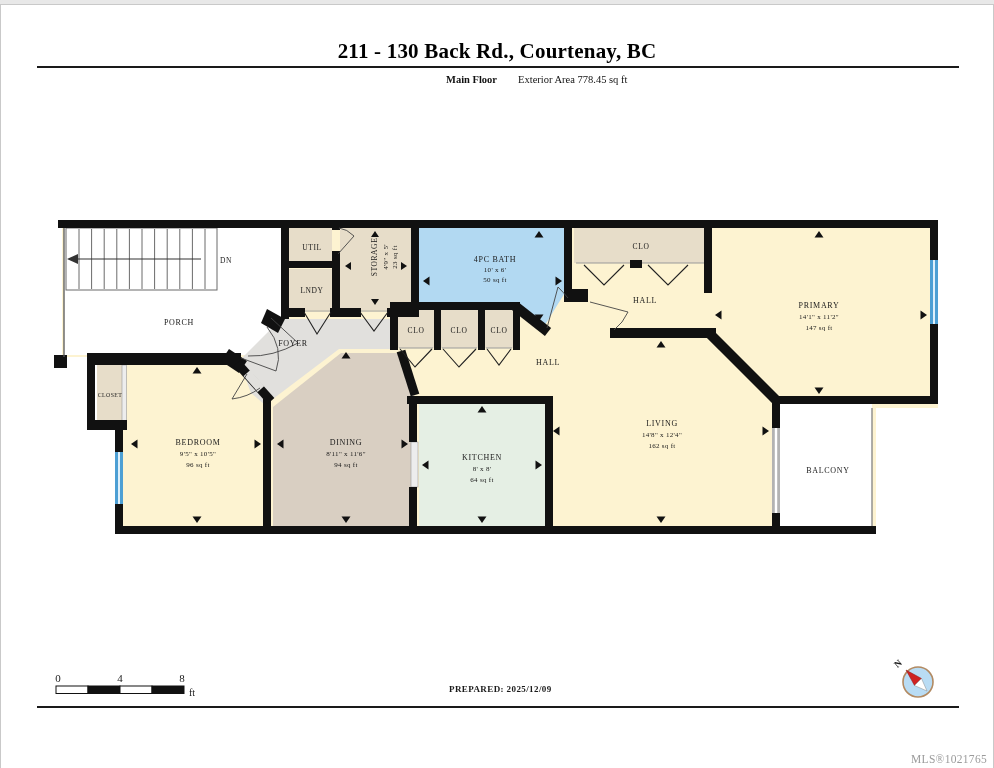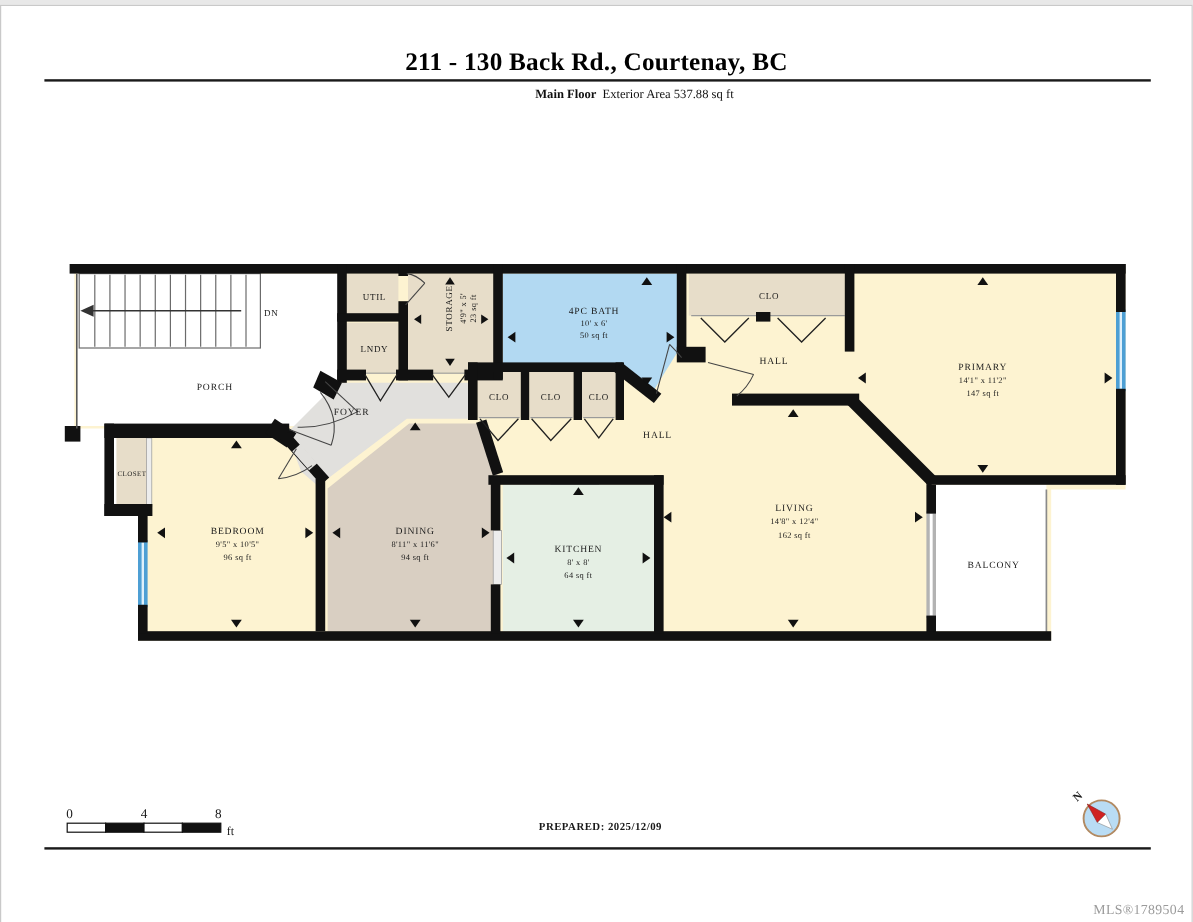--- a/index.html
+++ b/index.html
@@ -10,21 +10,21 @@
   }
   .title{
     position:absolute;top:34px;left:0;width:100%;text-align:center;
     font-size:21px;font-weight:bold;color:#000;letter-spacing:.2px;
   }
   .rule{position:absolute;left:36px;width:922px;height:2px;background:#1a1a1a;}
   .rule-top{top:61px;}
   .rule-bottom{top:701px;}
   .subtitle{
     position:absolute;top:69px;left:445px;font-size:10.5px;color:#111;
-    display:flex;gap:5px;align-items:baseline;white-space:nowrap;
+    display:flex;gap:21px;align-items:baseline;white-space:nowrap;
   }
   .subtitle .floor{font-weight:bold;}
   .plan-svg{position:absolute;top:0;left:0;}
   .disclaimer{
     position:absolute;top:711px;left:37px;width:780px;
     font-size:8.7px;color:#111;white-space:nowrap;
   }
   .mls{
     position:absolute;top:748px;right:6px;
     font-size:11.5px;color:#9b9b9b;letter-spacing:.3px;
@@ -37,21 +37,21 @@
 </style>
 </head>
 <body>
 
 <div class="page">
 
   <div class="title">211 - 130 Back Rd., Courtenay, BC</div>
   <div class="rule rule-top"></div>
   <div class="subtitle">
     <span class="floor">Main Floor</span>
-    <span class="area">Exterior Area 537.88 sq ft</span>
+    <span class="area">Exterior Area 778.45 sq ft</span>
   </div>
 
   <svg class="plan-svg" width="994" height="768" viewBox="0 0 994 768">
 
     <g>
 
       <polygon points="61,215 937,215 937,403 875,403 875,529 114,529 114,352 61,352" fill="#fdf3d1"></polygon>
 
       <rect x="63" y="223" width="219" height="127" fill="#ffffff"></rect>
 
@@ -317,15 +317,15 @@
 
     <g>
       <circle cx="917" cy="677" r="15" fill="#b9dcf4" stroke="#b28a62" stroke-width="1.6"></circle>
       <polygon points="905,665 920.5,673.5 913.5,680.5" fill="#cf2222" stroke="#8a1515" stroke-width="0.5"></polygon>
       <polygon points="920.5,673.5 913.5,680.5 926,686" fill="#ffffff" stroke="#888" stroke-width="0.5"></polygon>
       <text x="899" y="661" font-size="9.5" font-weight="bold" transform="rotate(-42 899 661)" text-anchor="middle">N</text>
     </g>
   </svg>
 
   <div class="rule rule-bottom"></div>
-  <div class="mls">MLS®1789504</div>
+  <div class="mls">MLS®1021765</div>
 
 </div>
 
 </body></html>

